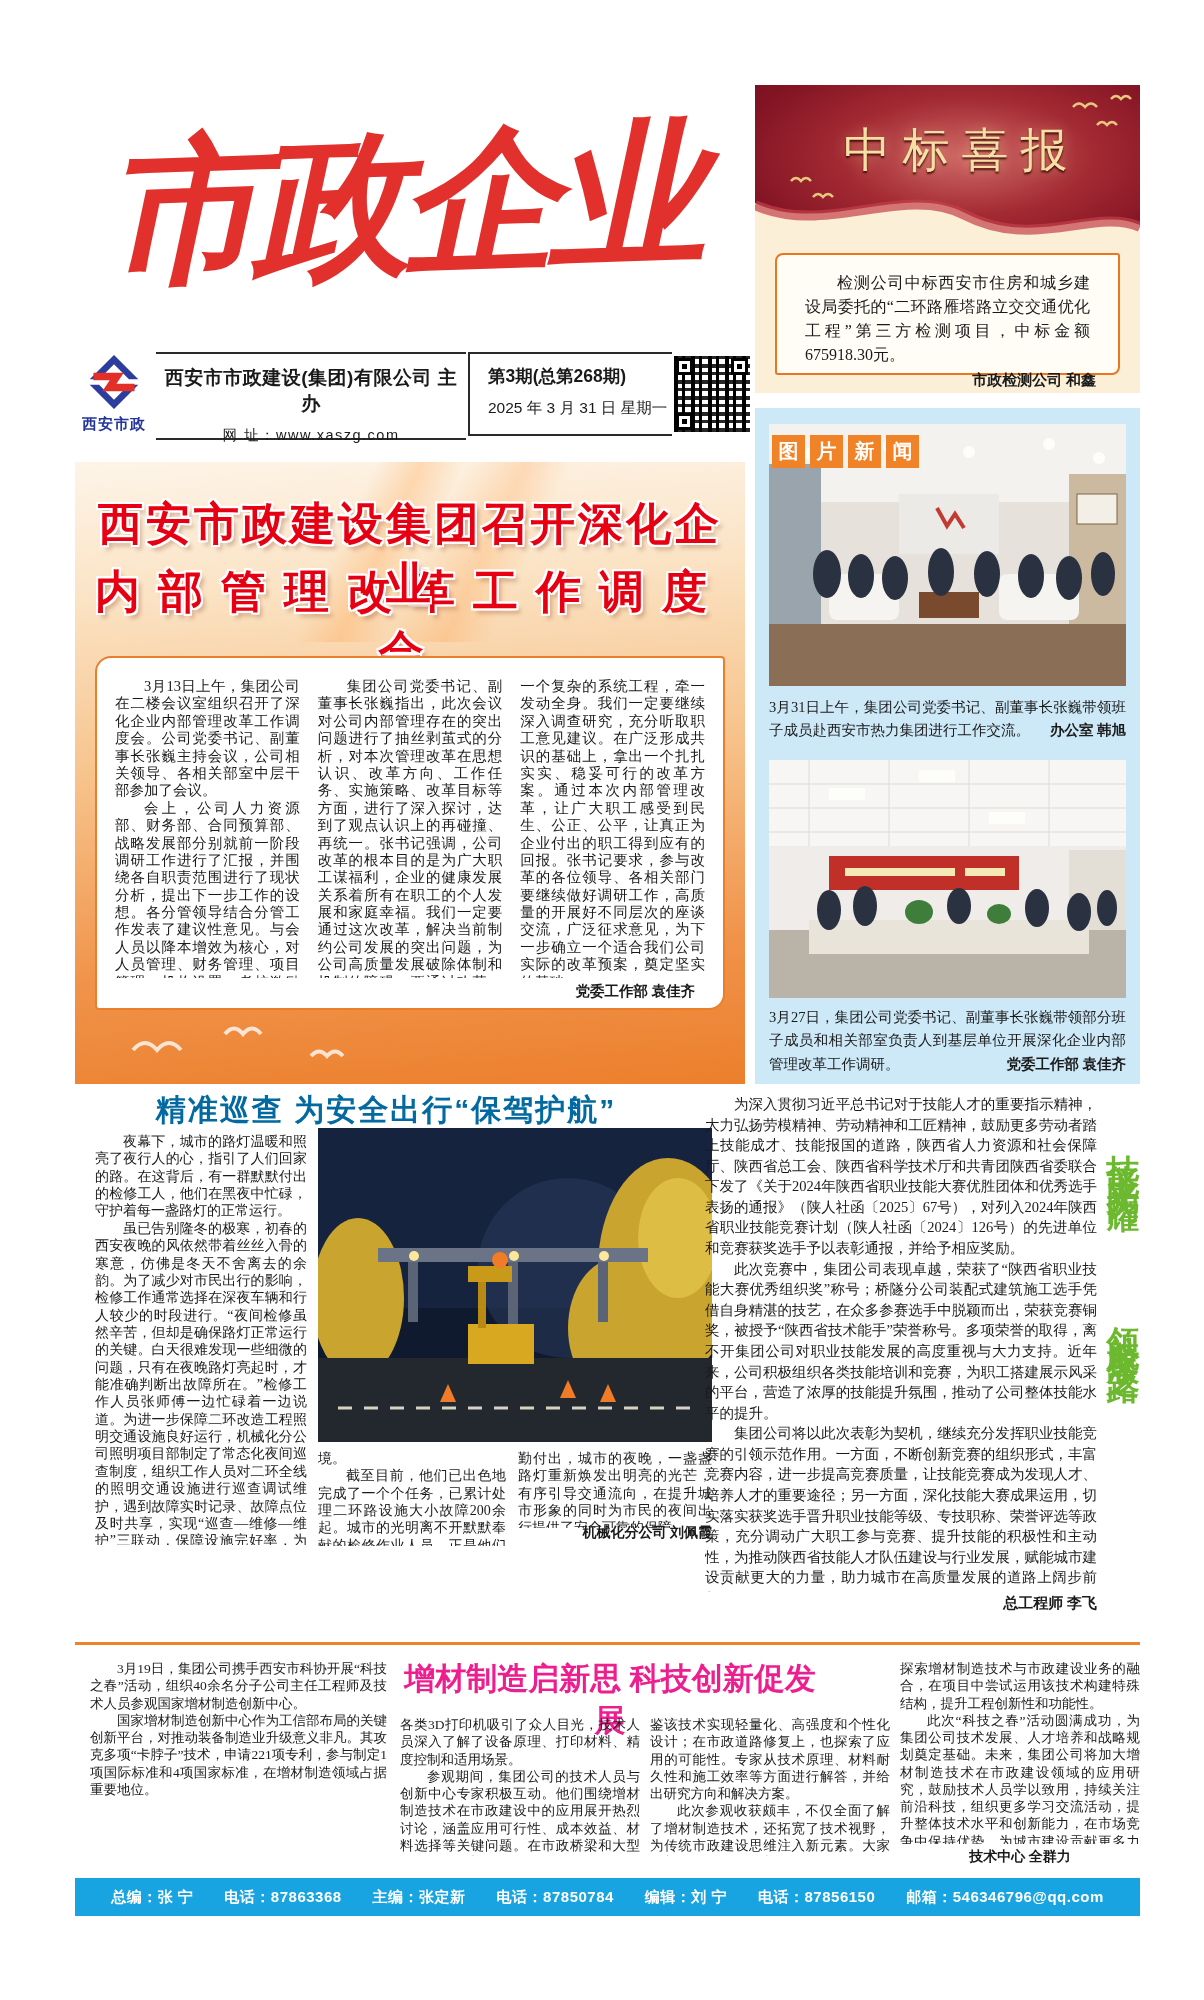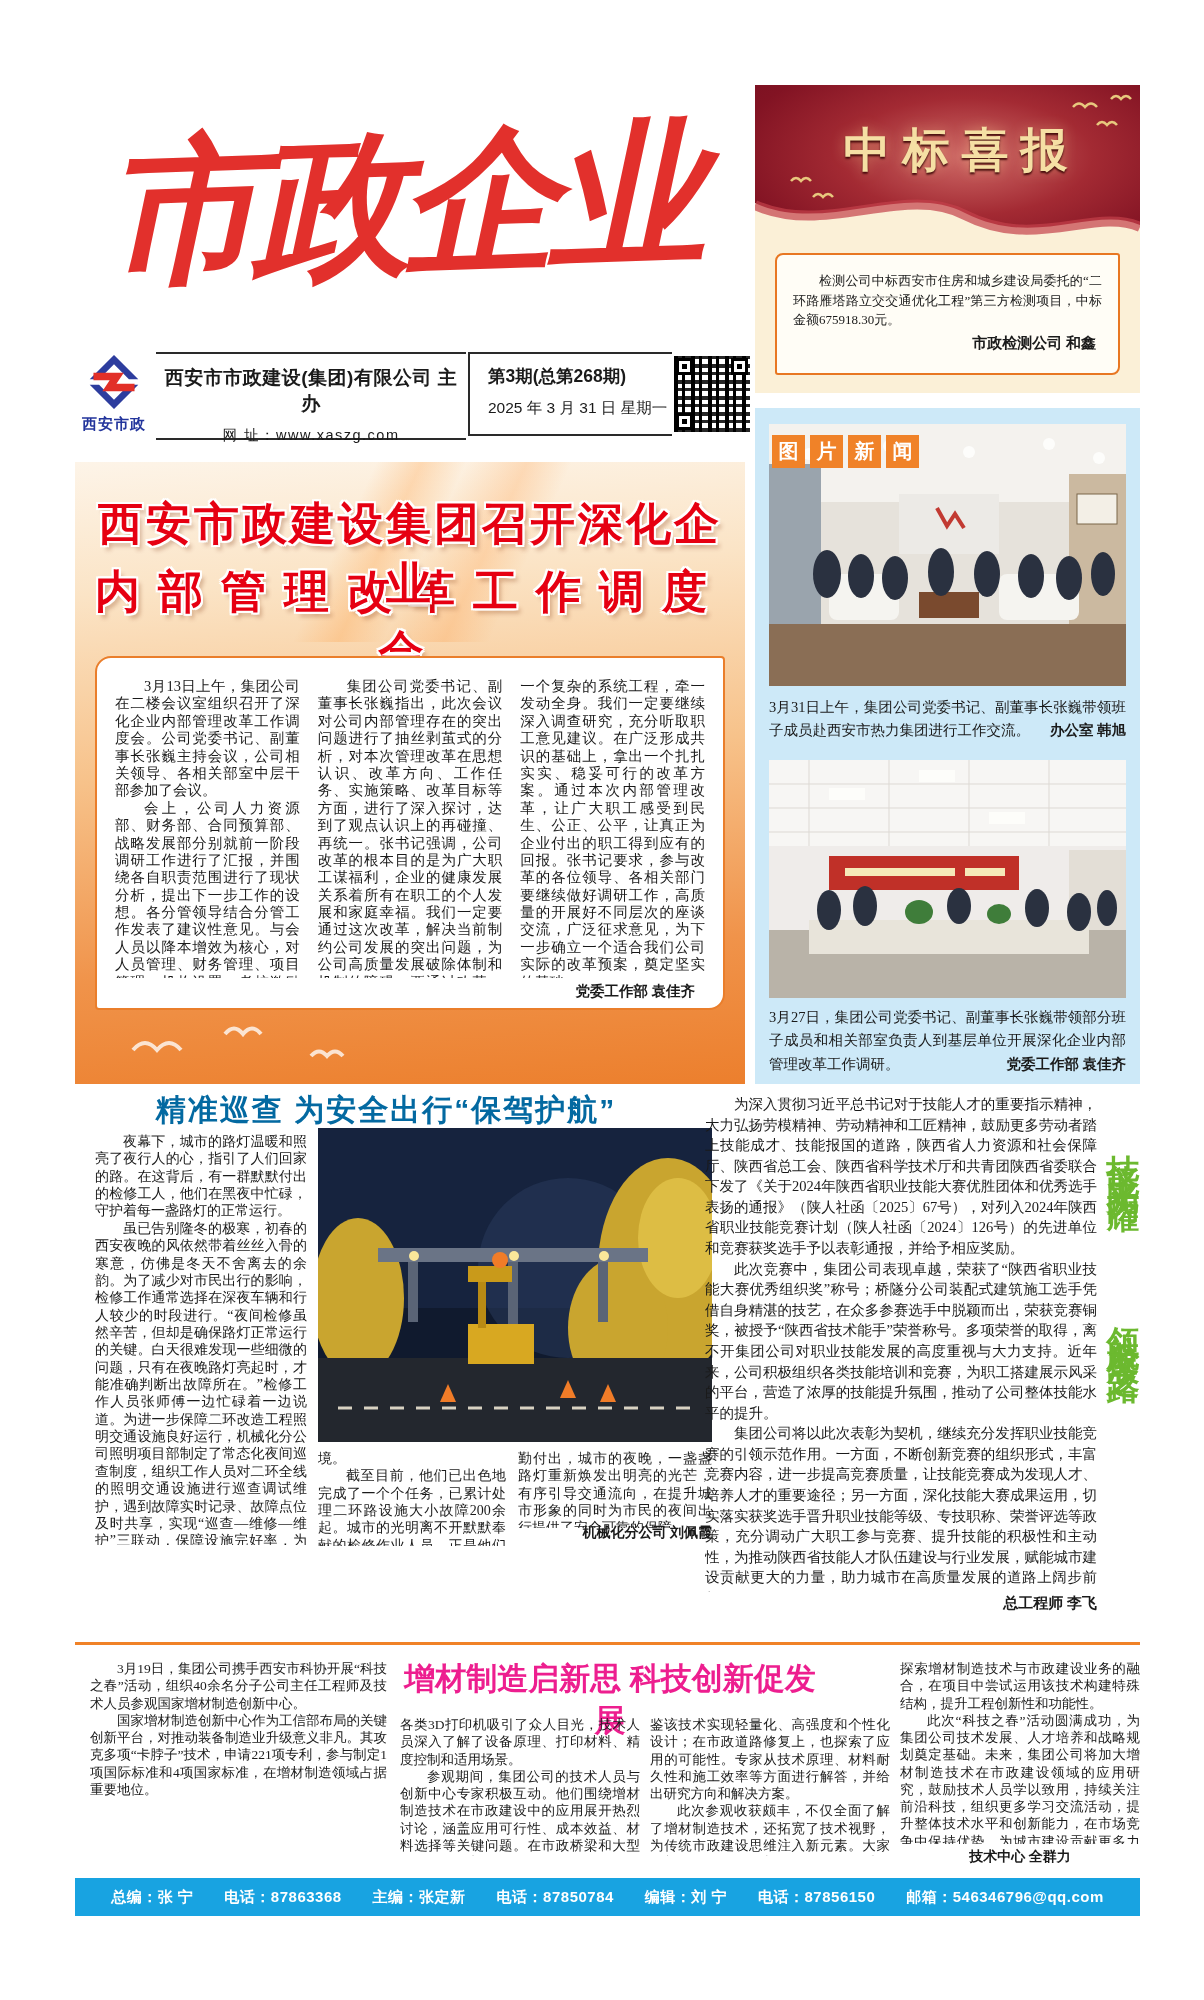--- a/index.html
+++ b/index.html
@@ -28,25 +28,25 @@
       repeating-linear-gradient(90deg,#000 0 4px,#fff 4px 8px,#000 8px 11px,#fff 11px 17px);}
   .qr-f{position:absolute;width:17px;height:17px;border:3px solid #000;background:#fff;box-sizing:border-box;}
   .qr-f::after{content:"";position:absolute;left:3px;top:3px;width:5px;height:5px;background:#000;}
   .qr-tl{left:2px;top:2px}.qr-tr{right:2px;top:2px}.qr-bl{left:2px;bottom:2px}
 
   
   .bid-panel{left:755px;top:85px;width:385px;height:308px;background:#fbf0d7;}
   .bid-banner{position:absolute;left:0;top:0;right:0;height:170px;
     background:radial-gradient(ellipse at 55% 42%,#cf6a67 0%,#a32a33 42%,#821323 78%,#771021 100%);}
   .bid-title{position:absolute;left:0;right:0;top:34px;text-align:center;color:#f5dfa4;
-    font-family:"DejaVu Serif",serif;font-weight:bold;font-size:47px;letter-spacing:12px;
+    font-family:"DejaVu Serif",serif;font-weight:normal;font-size:47px;letter-spacing:12px;
     text-shadow:0 2px 2px rgba(50,0,0,.85),0 0 14px rgba(255,225,150,.4);padding-left:28px;}
   .bid-box{position:absolute;left:20px;top:168px;right:20px;bottom:18px;background:#fffdf6;
     border:2px solid #e87722;border-radius:8px 3px 8px 3px;}
-  .bid-body{margin:16px 16px 4px;font-size:13px;line-height:1.5;text-indent:2em;text-align:justify;}
+  .bid-body{margin:16px 28px 4px;font-size:16px;line-height:1.5;text-indent:2em;text-align:justify;}
   .bid-sign{text-align:right;margin-right:22px;font-weight:bold;font-size:15px;}
 
   
   .main-panel{left:75px;top:462px;width:670px;height:622px;
     background:linear-gradient(176deg,#fdf4e8 0%,#fbe4c6 20%,#f7c28a 48%,#f0934a 78%,#ec7f2d 100%);}
   .main-panel::before{content:"";position:absolute;left:0;top:0;right:0;height:180px;
     background:linear-gradient(115deg,transparent 40%,rgba(255,160,70,.30) 46%,transparent 52%,rgba(255,150,60,.25) 60%,transparent 66%);}
   .headline{position:absolute;left:0;right:0;text-align:center;color:#e60012;
     font-family:"Liberation Sans",sans-serif;font-weight:bold;font-size:45px;
     text-shadow:2px 0 0 #fff,-2px 0 0 #fff,0 2px 0 #fff,0 -2px 0 #fff,2px 2px 0 #fff,-2px -2px 0 #fff,

